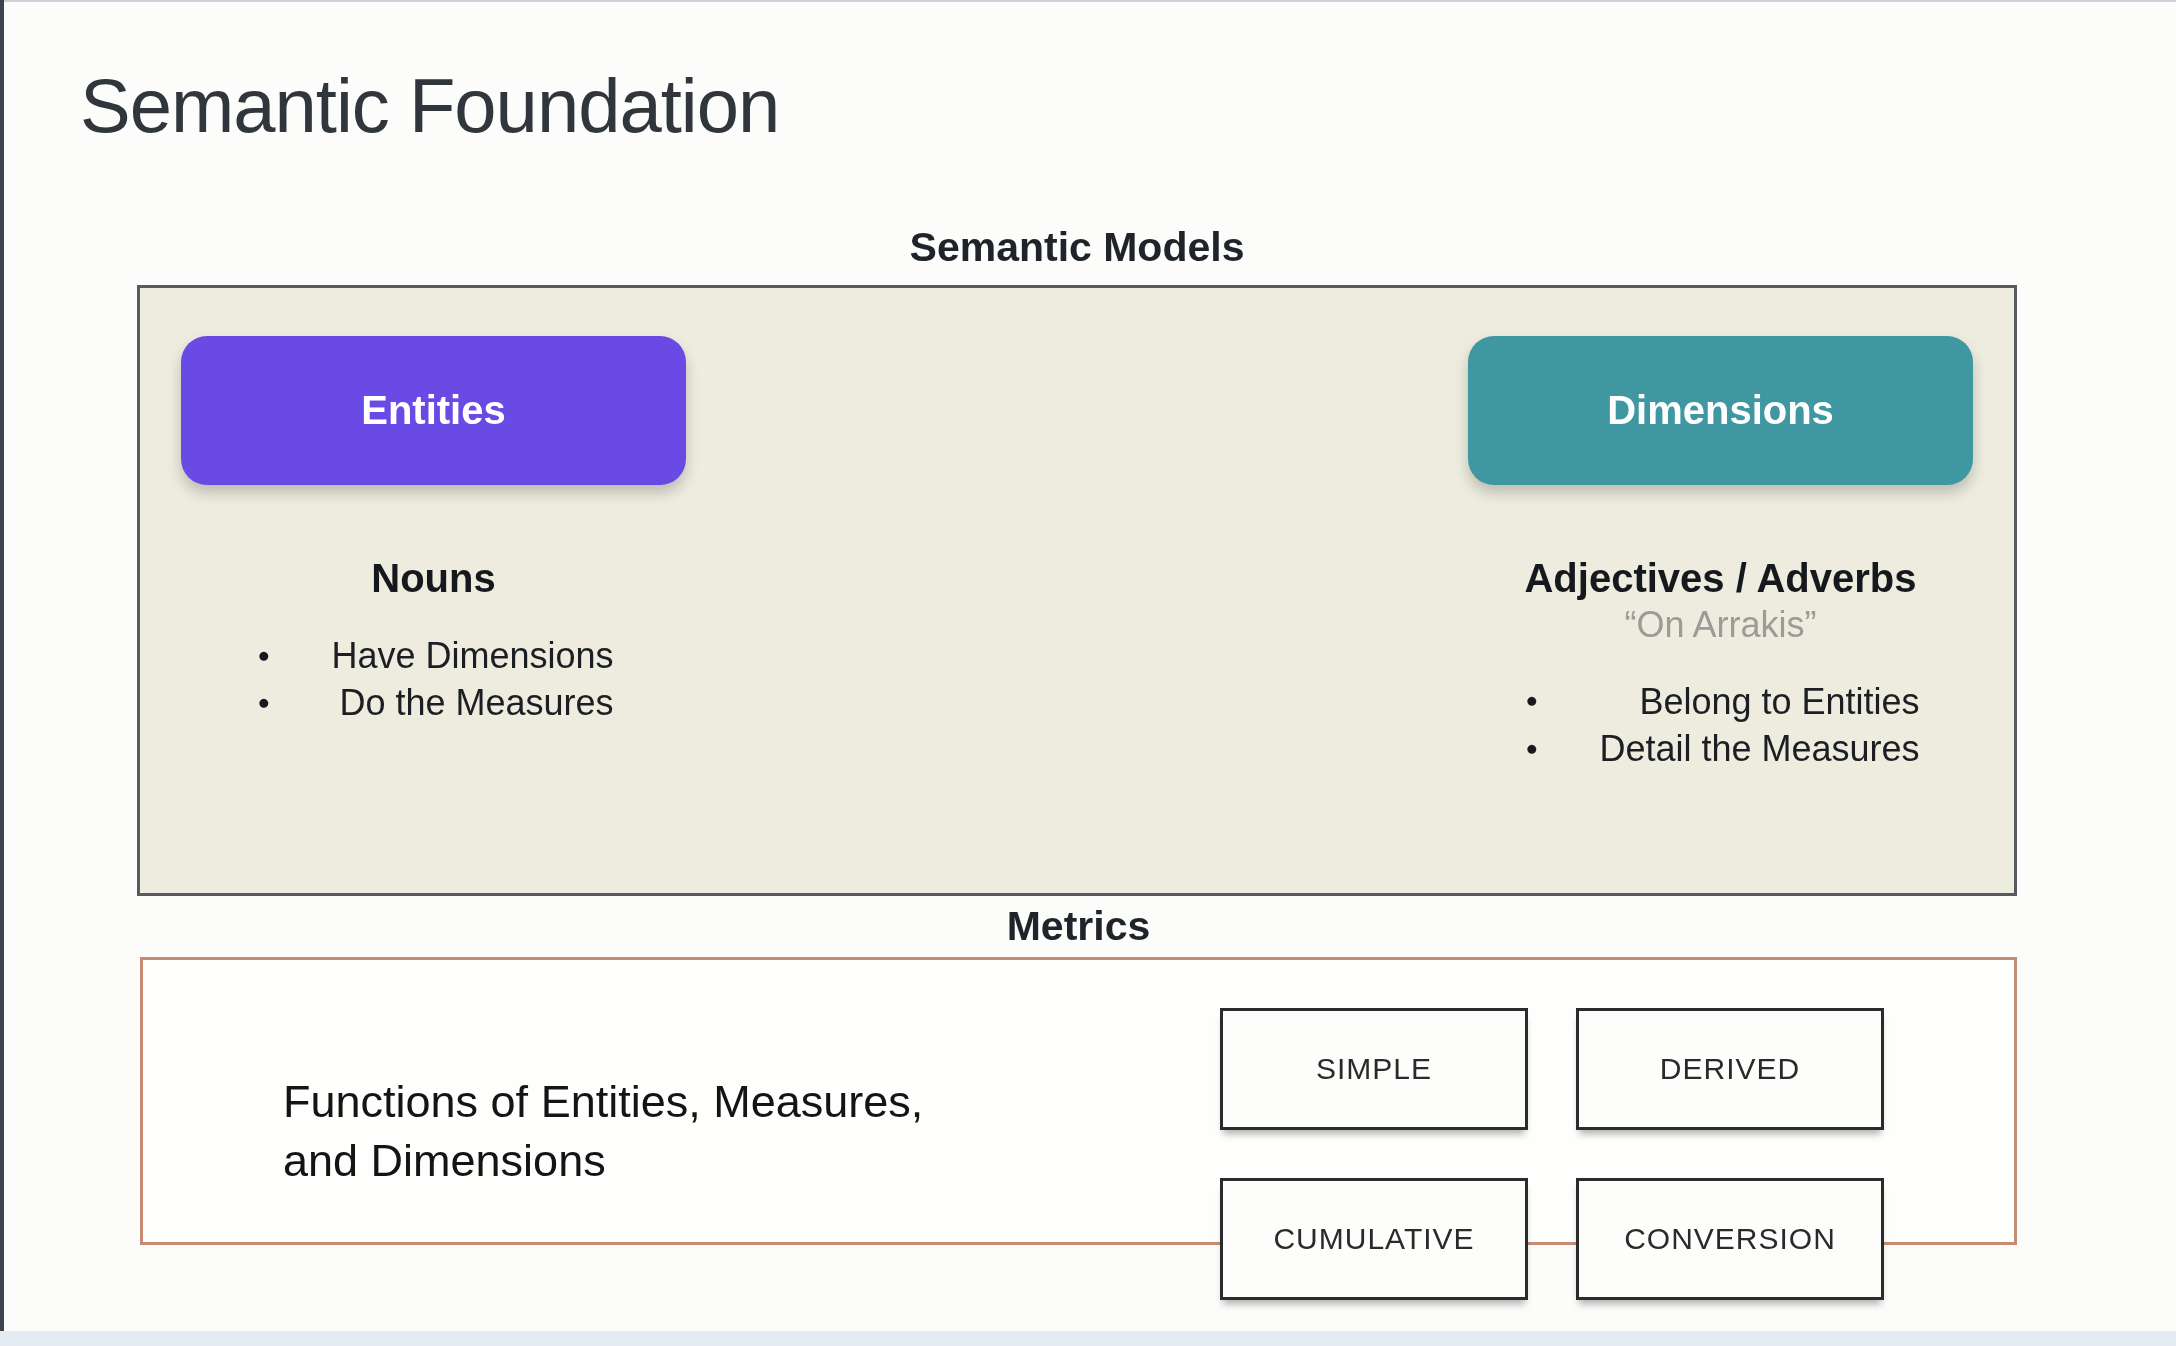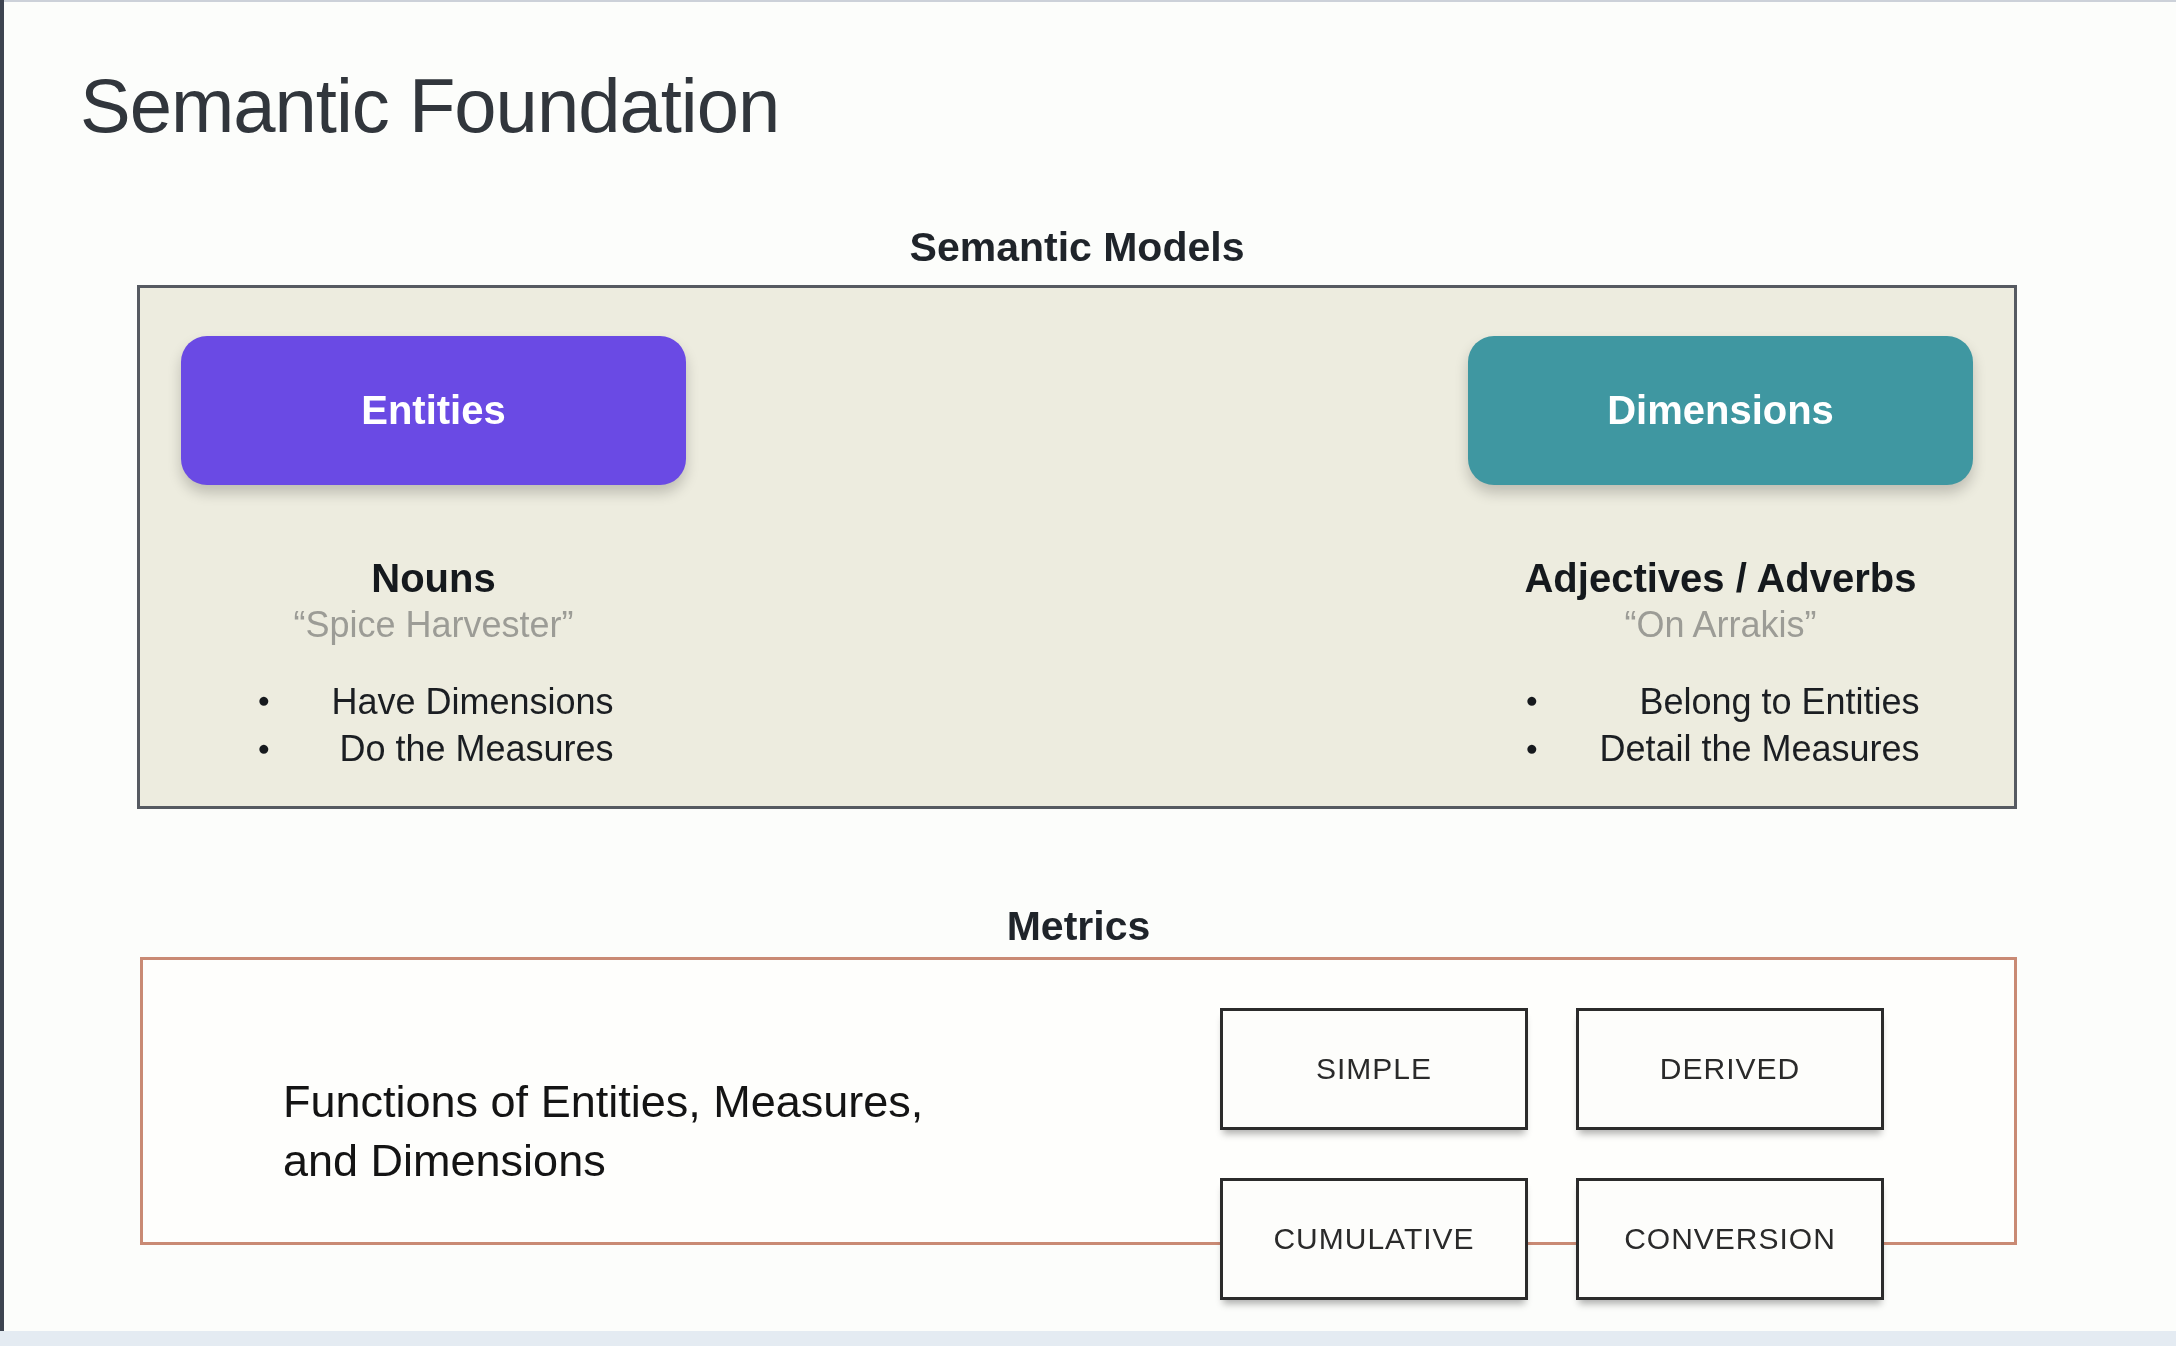--- a/index.html
+++ b/index.html
@@ -22,21 +22,21 @@
   }
 
   .section-heading{
     position:absolute;text-align:center;
     font-size:41px;font-weight:700;color:#1f242a;
   }
   #models-heading{left:137px;width:1880px;top:224px;}
   #metrics-heading{left:140px;width:1877px;top:903px;}
 
   .models-box{
-    position:absolute;left:137px;top:285px;width:1880px;height:524px;
+    position:absolute;left:137px;top:285px;width:1880px;height:611px;
     box-sizing:border-box;
     background:#edecdf;border:3px solid #565a61;
     display:flex;justify-content:space-between;
     padding:0 41px;
   }
   .model-col{width:505px;text-align:center;}
   .pill{
     margin-top:48px;height:149px;width:100%;
     border-radius:26px;
     display:flex;align-items:center;justify-content:center;
@@ -88,21 +88,20 @@
 
   <div class="page-title">Semantic Foundation</div>
 
   <div class="section-heading" id="models-heading">Semantic Models</div>
 
   <div class="models-box">
 
     <div class="model-col">
       <div class="pill" style="background:#6a4ae4;">Entities</div>
       <div class="col-heading">Nouns</div>
-      <div class="col-quote">“Spice Harvester”</div>
       <ul class="bullet-list">
         <li>Have Dimensions</li>
         <li>Do the Measures</li>
       </ul>
     </div>
 
 
     <div class="model-col">
       <div class="pill" style="background:#3f97a1;">Dimensions</div>
       <div class="col-heading">Adjectives / Adverbs</div>

